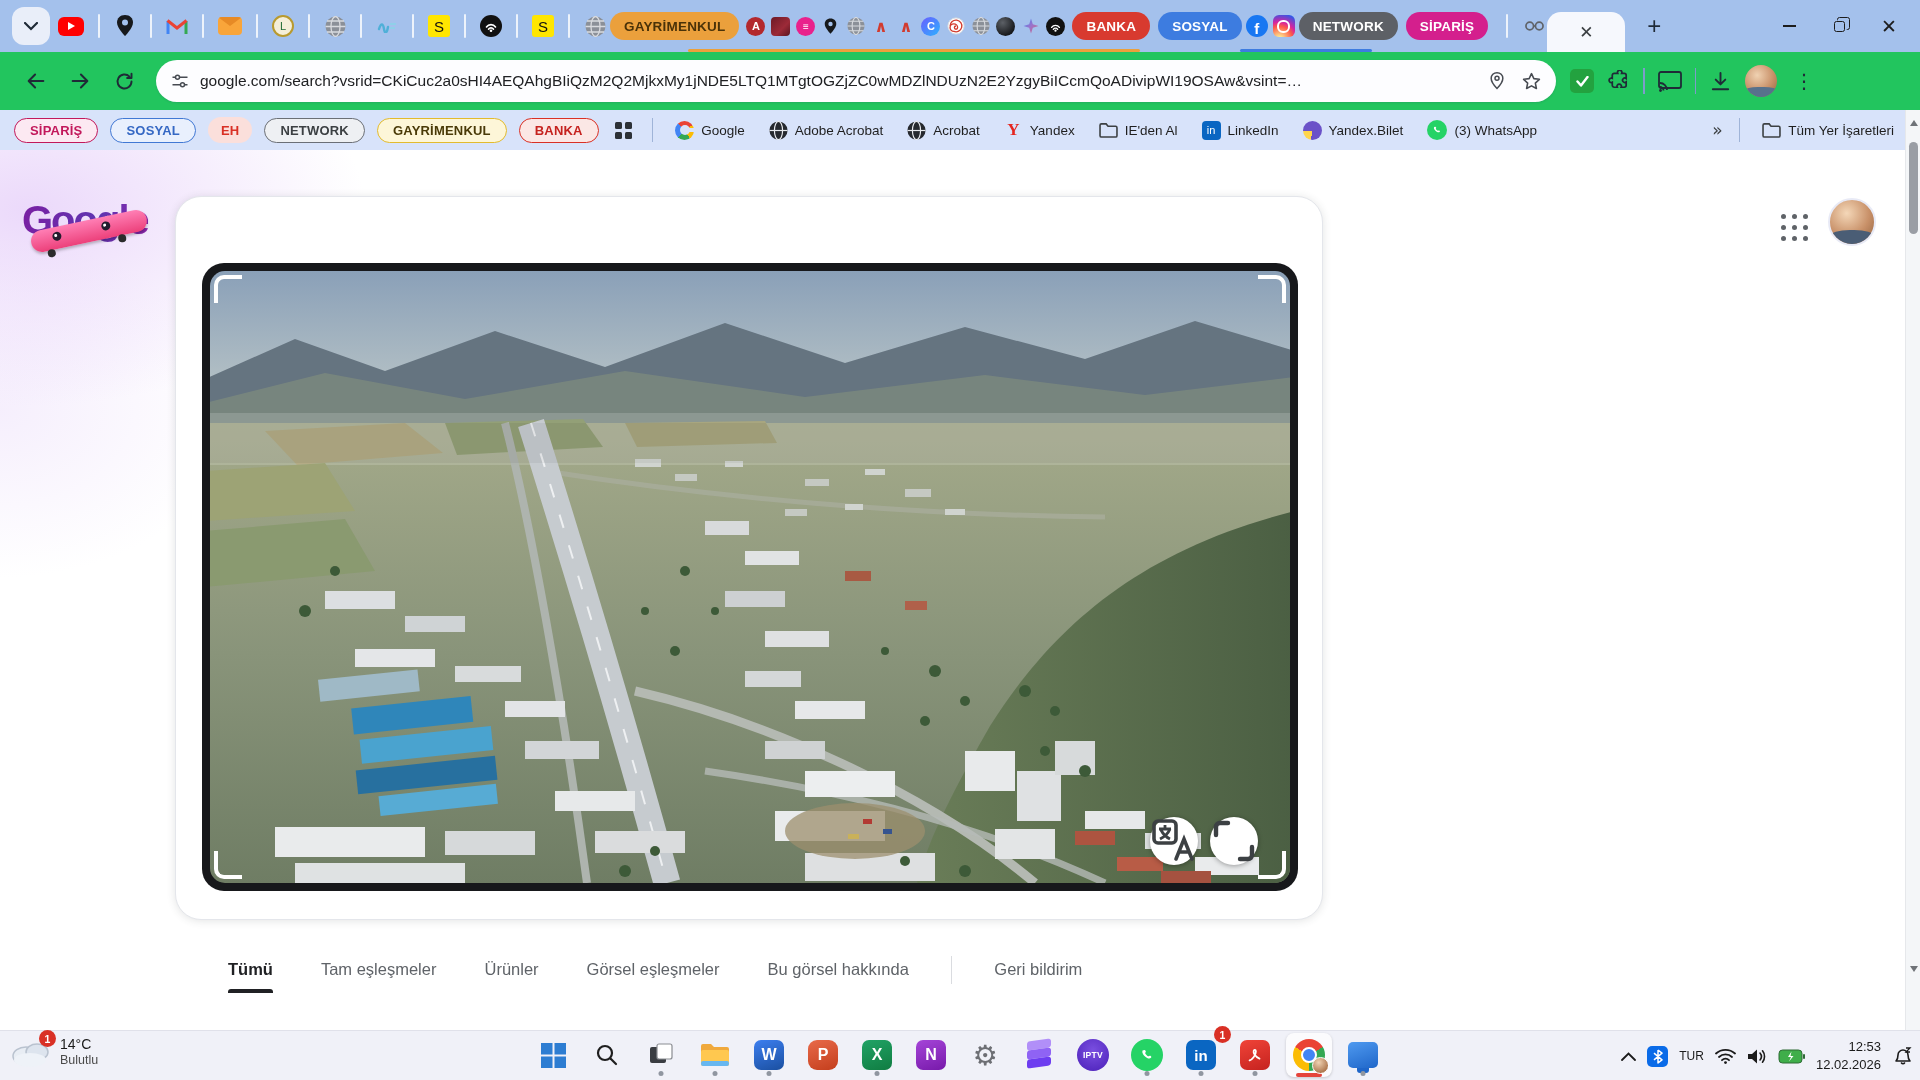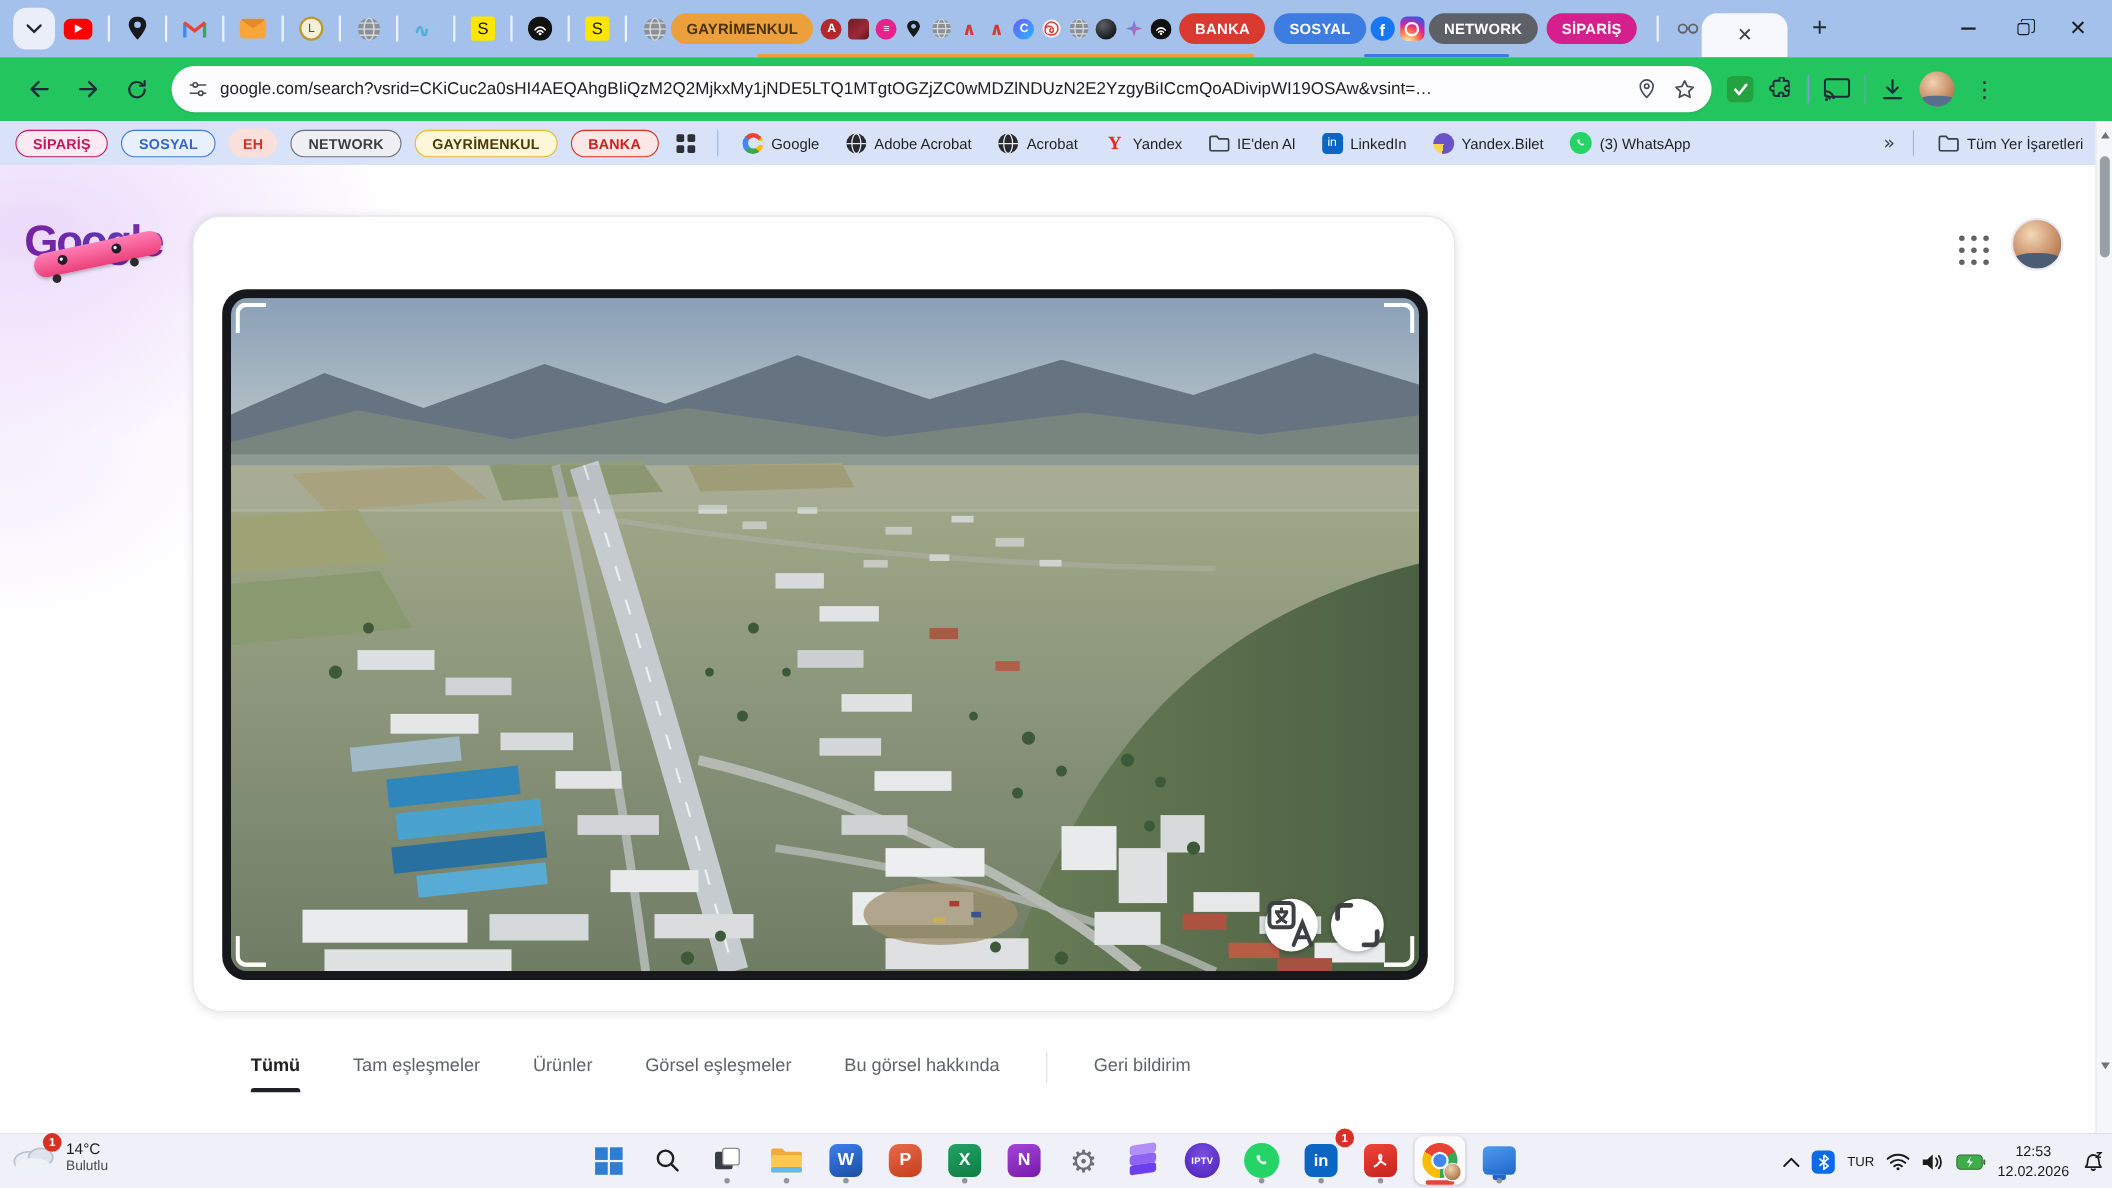--- a/index.html
+++ b/index.html
@@ -154,21 +154,21 @@
   .libadge{position:absolute;right:-7px;top:-7px;width:17px;height:17px;border-radius:50%;background:#d93025;color:#fff;font-size:10.5px;display:flex;align-items:center;justify-content:center;font-weight:bold}
   .acro{width:30px;height:30px;background:linear-gradient(160deg,#f04438,#c5221f);border-radius:7px;display:flex;align-items:center;justify-content:center}
   .chrome{width:32px;height:32px;border-radius:50%;background:conic-gradient(from -60deg,#ea4335 0 120deg,#34a853 0 240deg,#fbbc05 0 360deg);position:relative}
   .chrome::before{content:"";position:absolute;inset:8px;background:#4285f4;border:2.5px solid #fff;border-radius:50%}
   .chrmini{position:absolute;right:-4px;bottom:-3px;width:17px;height:17px;border-radius:50%;background:radial-gradient(circle at 38% 30%,#f0d2b2,#b07b52 70%);border:1.5px solid #fff;z-index:2}
   .moni{width:30px;height:26px;background:linear-gradient(160deg,#4f9af0,#1f66c9);border-radius:5px;position:relative}
   .moni::after{content:"";position:absolute;left:9px;bottom:-5px;width:12px;height:5px;background:#1f66c9;border-radius:0 0 3px 3px}
   .tray{position:absolute;right:6px;top:0;height:50px;display:flex;align-items:center;gap:11px;color:#1b1b1b}
   .btico{width:21px;height:21px;border-radius:5px;background:#0a6be8;display:flex;align-items:center;justify-content:center}
   .trtxt{font-size:12px}
-  .clock{text-align:center;font-size:13px;line-height:1.35}
+  .clock{text-align:right;font-size:13px;line-height:1.35}
 </style>
 </head>
 <body>
 
 <div class="stage">
 
   <div class="tabstrip">
     <div class="tsearch">
       <svg width="14" height="9" viewBox="0 0 14 9">
           <path d="M1 1l6 6 6-6" stroke="#1f2a37" stroke-width="2.2" fill="none" stroke-linecap="round"></path>

